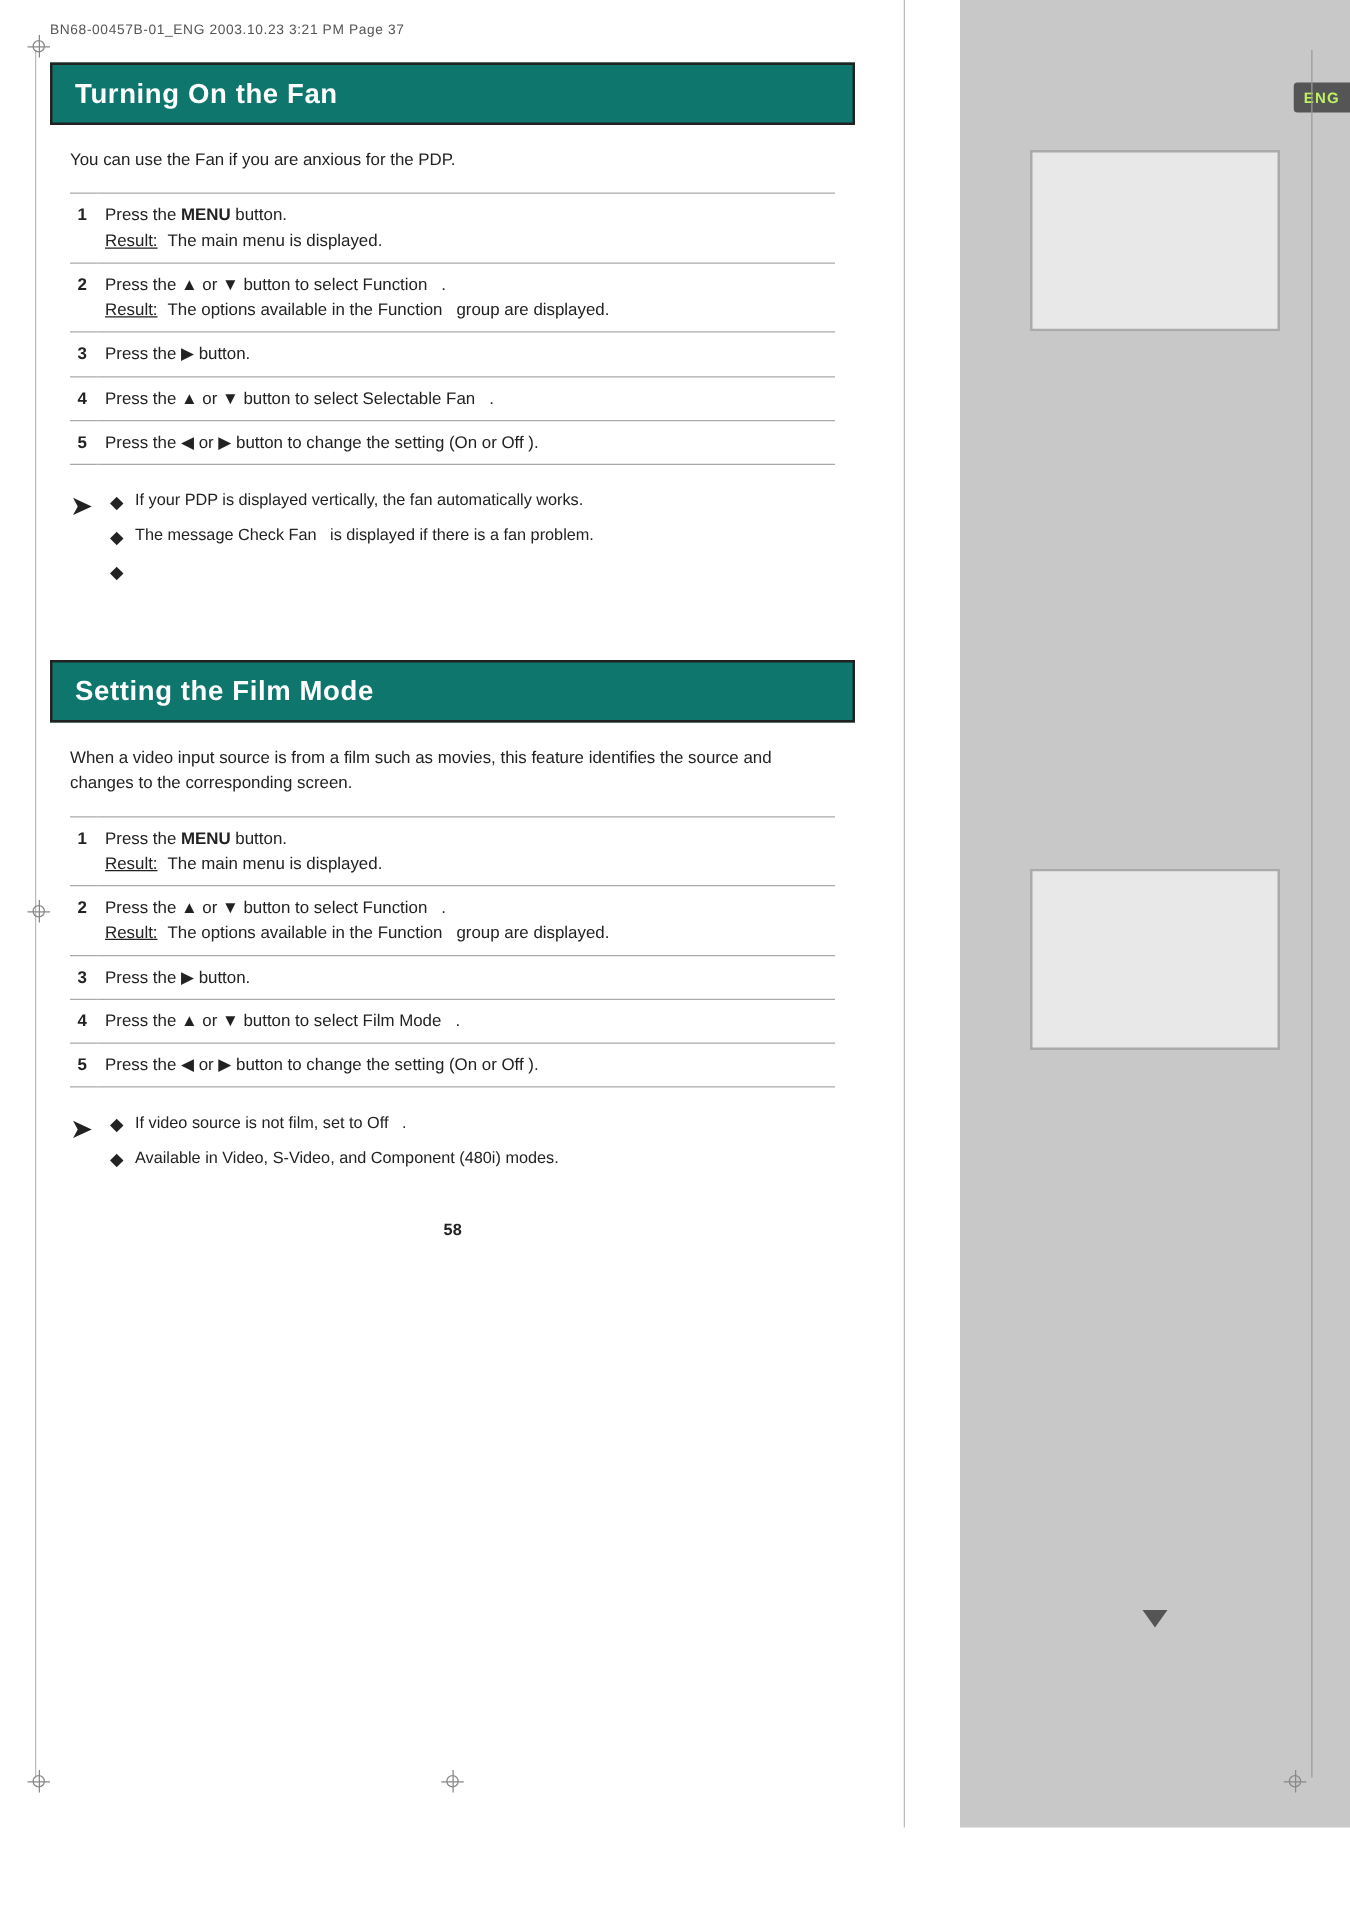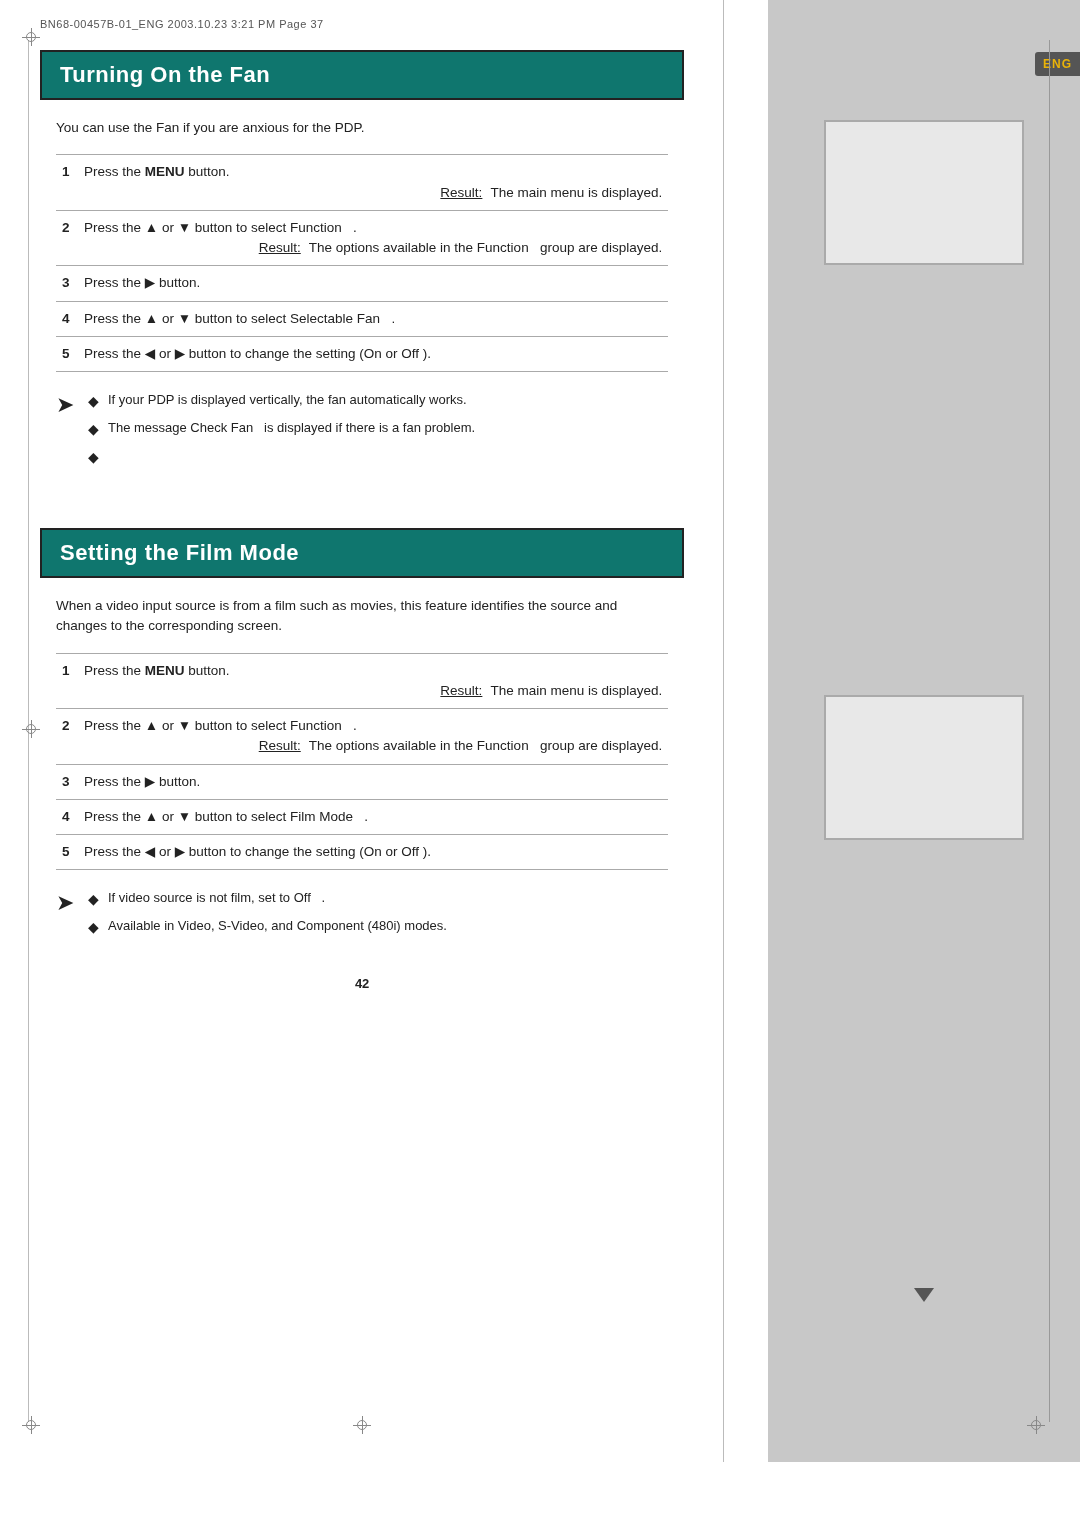--- a/index.html
+++ b/index.html
@@ -102,21 +102,20 @@
       min-width: 22px;
       text-align: left;
       padding-right: 4px;
     }
     .step-content {
       width: 100%;
     }
     .step-content .result-row {
       display: flex;
       gap: 8px;
-      justify-content: flex-end;
     }
     .result-label {
       text-decoration: underline;
       white-space: nowrap;
       font-size: 13.5px;
     }
     .result-text {
       font-size: 13.5px;
     }
 
@@ -163,24 +162,24 @@
       text-align: center;
       font-size: 13px;
       font-weight: bold;
       color: #222;
       margin-top: 10px;
     }
 
     
     .sidebar-top-badge {
       position: absolute;
-      top: 52px;
+      top: 66px;
       right: 0;
       background: #555;
-      color: #eab308;
+      color: #bef264;
       font-size: 12px;
       font-weight: bold;
       padding: 5px 8px;
       border-radius: 3px 0 0 3px;
       letter-spacing: 1px;
     }
 
     .sidebar-image-box {
       width: 200px;
       height: 145px;
@@ -436,21 +435,21 @@
           </div>
           <div class="note-bullet">
             <span class="bullet-diamond">◆</span>
             <span>Available in Video, S-Video, and Component (480i) modes.</span>
           </div>
         </div>
       </div>
     </div>
 
     <div class="bottom-area">
-      <div class="page-number">42</div>
+      <div class="page-number">58</div>
     </div>
 
     <div class="crosshair" style="position:absolute;bottom:28px;left:50%;transform:translateX(-50%);">
       <div class="crosshair-circle"></div>
     </div>
 
     <div class="crosshair" style="position:absolute;bottom:28px;left:22px;">
       <div class="crosshair-circle"></div>
     </div>
   </div>

